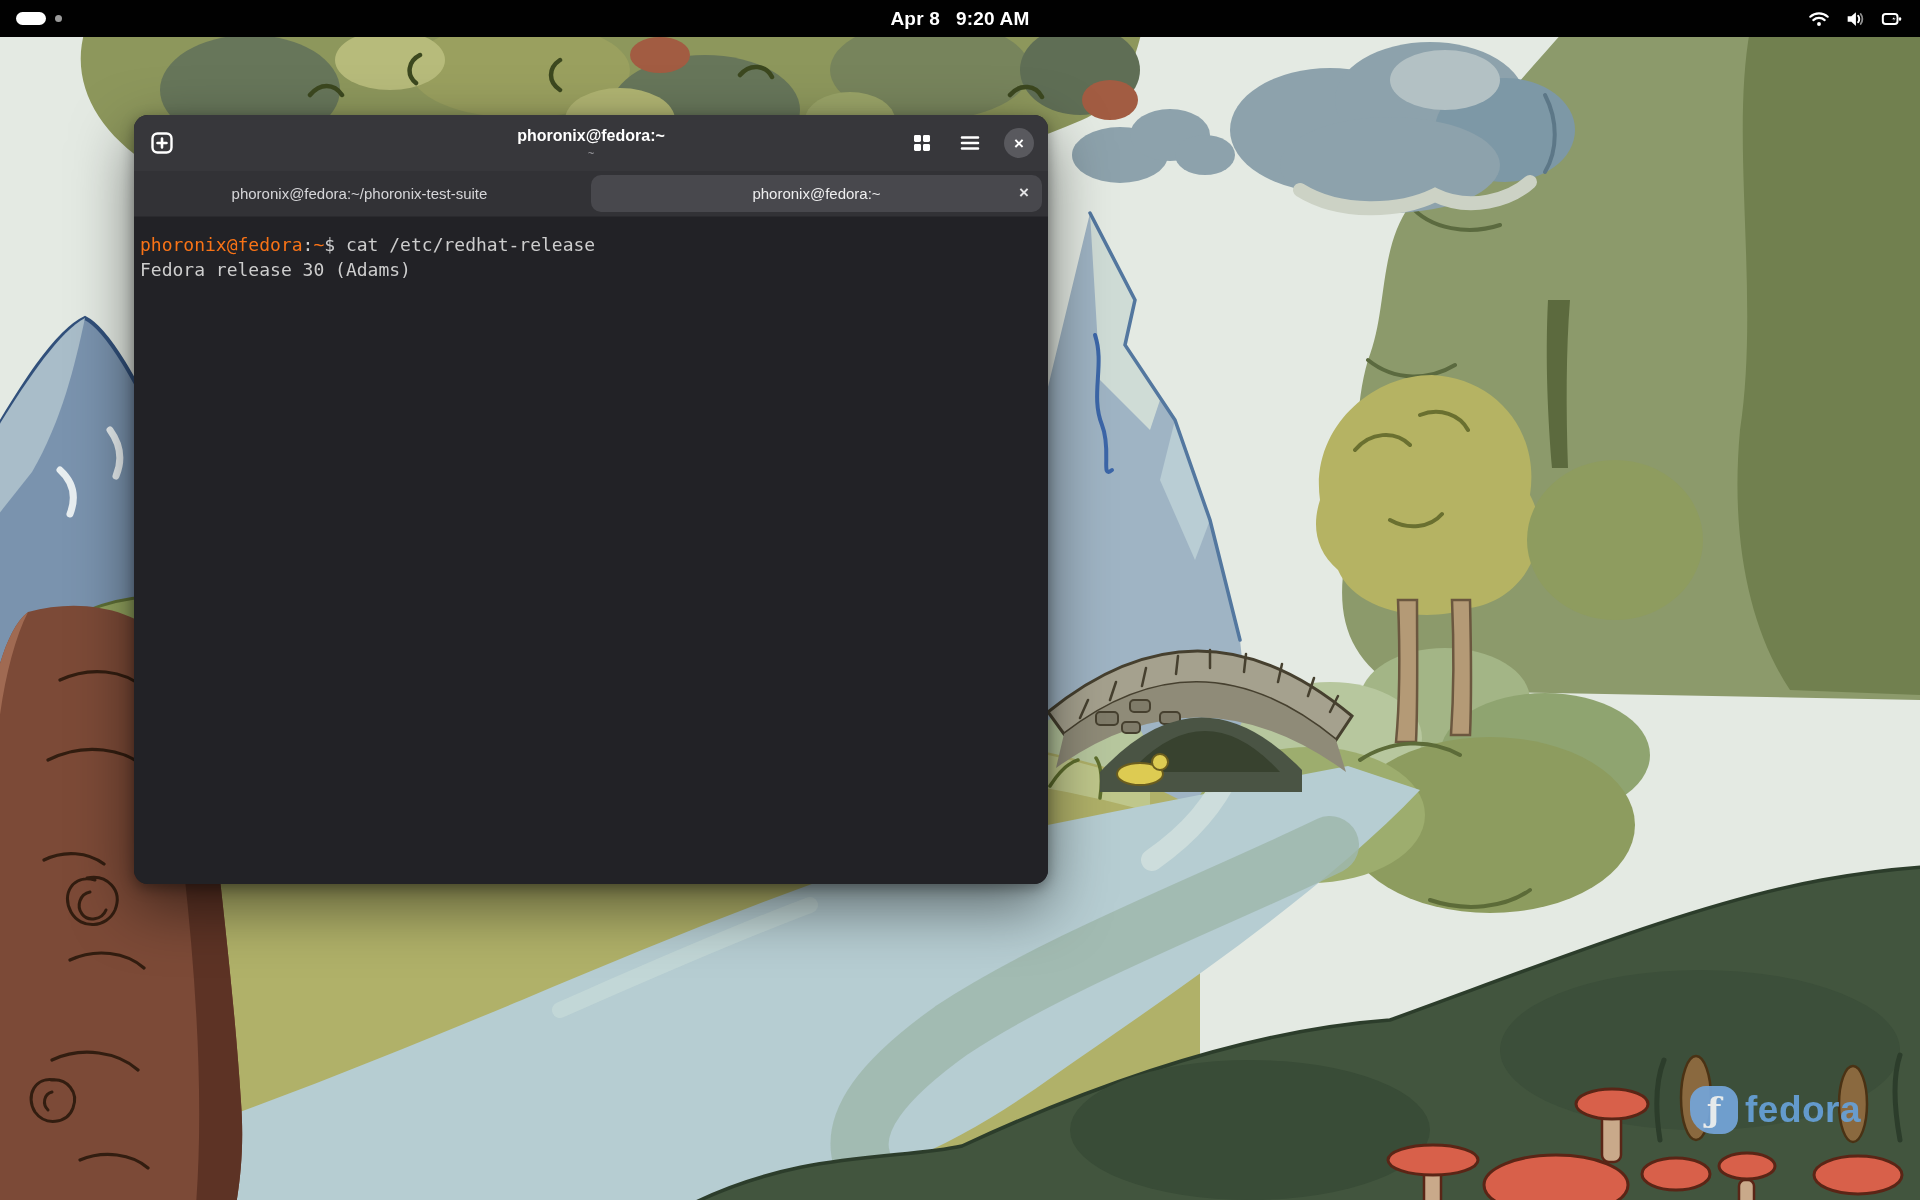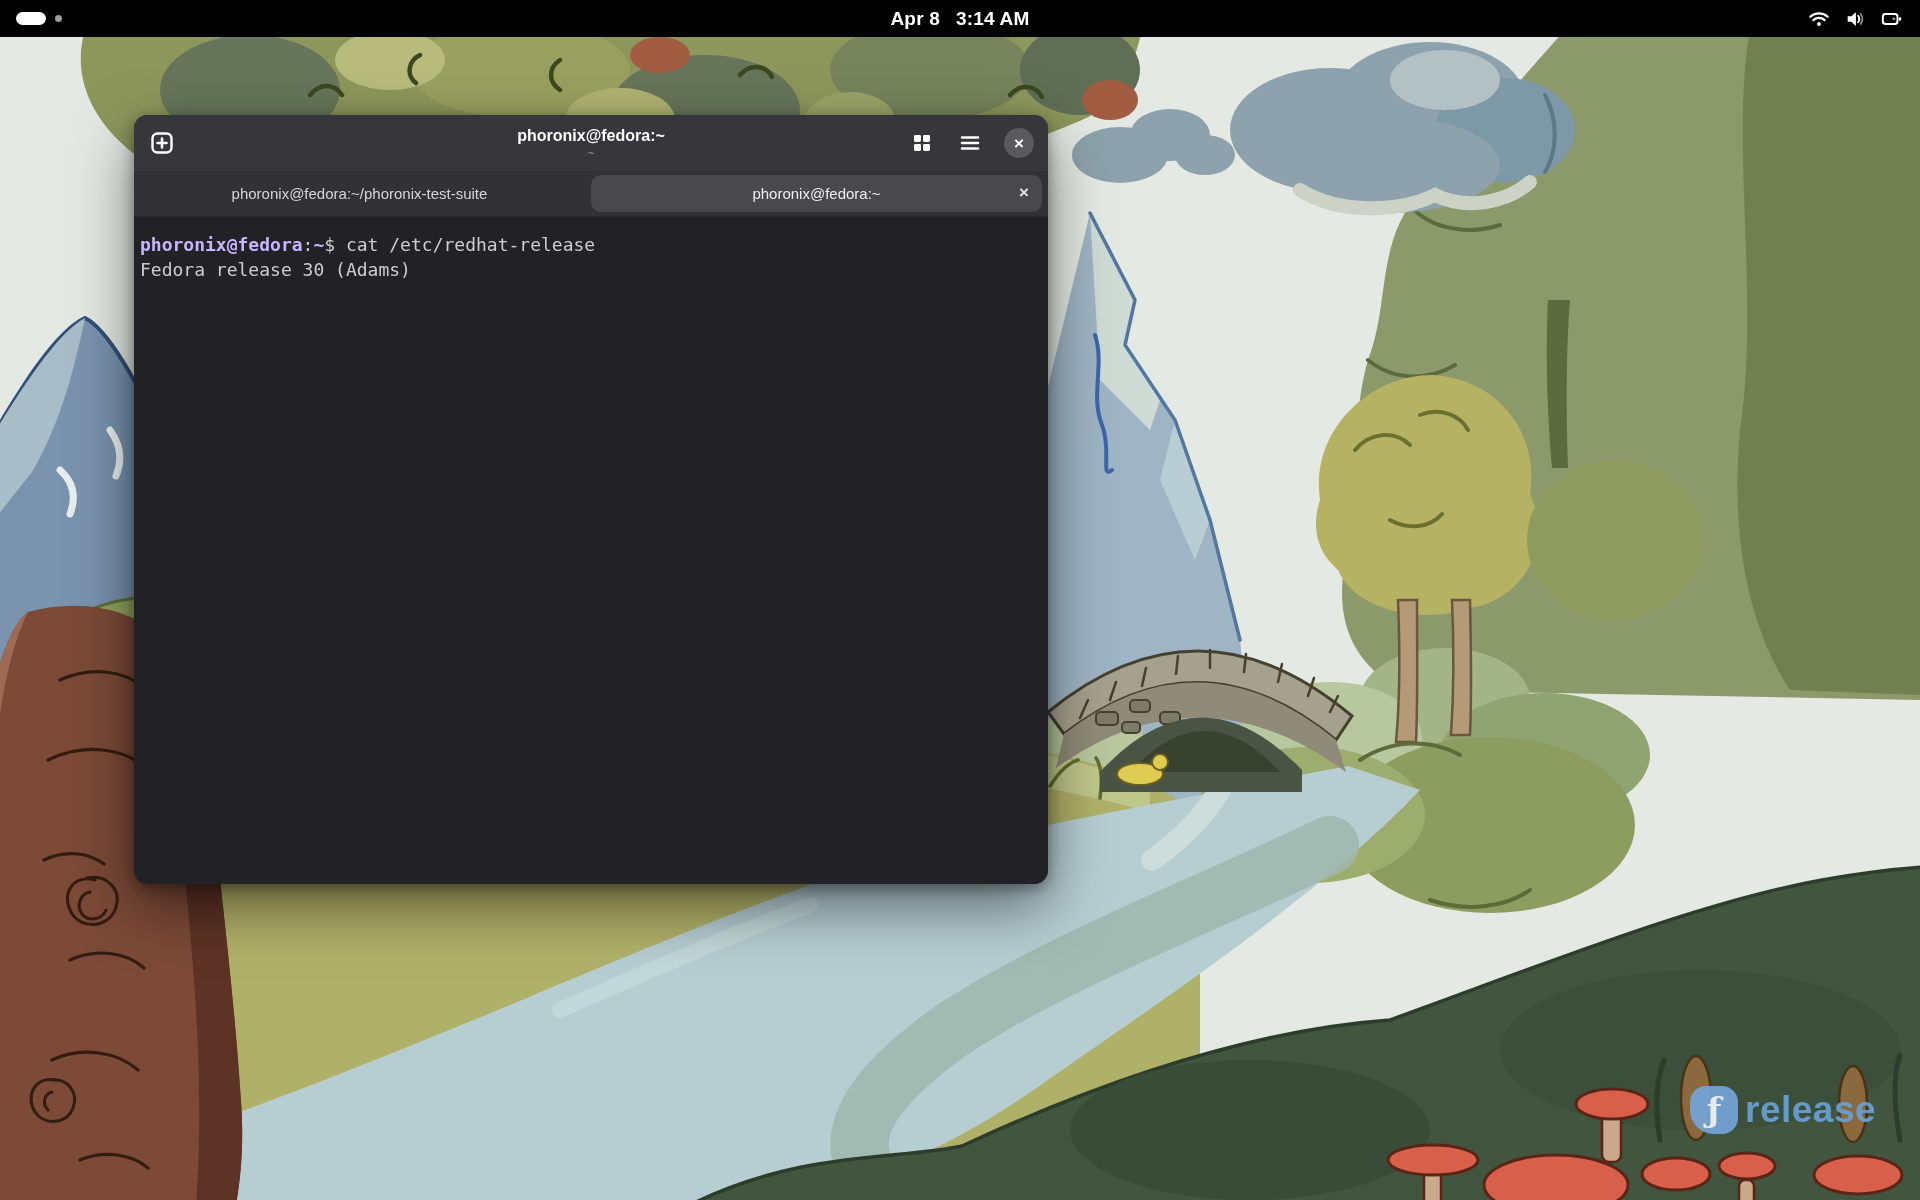--- a/index.html
+++ b/index.html
@@ -47,21 +47,21 @@
   .tab { flex:1 1 0; position:relative; display:flex; align-items:center; justify-content:center; }
   .tab-label { font-size:15px; color:#d6d6d9; white-space:nowrap; overflow:hidden; text-overflow:ellipsis; max-width:86%; }
   .tab.active { background:#48484d; border-radius:10px; margin:4px 6px; }
   .tab.active .tab-label { color:#eeeeef; }
   .tab-close { position:absolute; right:13px; top:50%; transform:translateY(-54%);
                color:#e4e4e6; font-size:17px; font-weight:bold; }
 
   .term { flex:1 1 auto; background:#222226; padding:15px 10px 0 6px;
           font-family:"DejaVu Sans Mono", monospace; font-size:18px; line-height:25px; }
   .term-line { white-space:pre; color:#cdcdcd; }
-  .p-user, .p-path { color:#c4b5fd; font-weight:bold; }
+  .p-user, .p-path { color:#f97316; font-weight:normal; }
   .p-sep, .p-dollar { color:#cdcdcd; }
   .cursor { display:inline-block; width:11px; height:20px; border:2px solid #c9c9c9;
             vertical-align:-4px; margin-left:10px; }
 
   
   .fedora-logo { position:absolute; left:1690px; top:1086px; z-index:5; display:flex; align-items:center; gap:7px; opacity:.92; }
   .logo-mark { width:48px; height:48px; border-radius:16px 16px 16px 24px; background:#74a5da;
                display:flex; align-items:center; justify-content:center;
                color:#f4f8fb; font-size:34px; font-weight:bold; font-family:"DejaVu Serif", serif; }
   .logo-word { color:#67a1d9; font-size:37px; font-weight:bold; letter-spacing:.5px; }
@@ -209,31 +209,31 @@
   <g>
     <ellipse cx="1696" cy="1098" rx="15" ry="42" fill="#8a693f" stroke="#4a3214" stroke-width="2.5"></ellipse>
     <ellipse cx="1853" cy="1104" rx="14" ry="38" fill="#8a693f" stroke="#4a3214" stroke-width="2.5"></ellipse>
     <path d="M1660,1140 q-8,-50 4,-80 M1900,1140 q-10,-55 0,-85" stroke="#2c3d2b" stroke-width="5" fill="none" stroke-linecap="round"></path>
   </g>
 </svg>
 </div>
 
 <div class="fedora-logo">
   <div class="logo-mark">ƒ</div>
-  <div class="logo-word">release</div>
+  <div class="logo-word">fedora</div>
 </div>
 
 <div class="topbar">
   <div class="topbar-left">
     <div class="ws-pill"></div>
     <div class="ws-dot"></div>
   </div>
   <div class="clock">
     <span>Apr 8</span>
-    <span>3:14 AM</span>
+    <span>9:20 AM</span>
   </div>
   <div class="topbar-right">
     <span class="sysicon">
       <svg width="22" height="22" viewBox="0 0 24 24">
         <path d="M2.5,9.5 C7.8,4.6 16.2,4.6 21.5,9.5" stroke="#fff" stroke-width="2.4" fill="none" stroke-linecap="round"></path>
         <path d="M5.8,13.2 C9.3,10 14.7,10 18.2,13.2" stroke="#fff" stroke-width="2.4" fill="none" stroke-linecap="round"></path>
         <circle cx="12" cy="17.5" r="2.1" fill="#fff"></circle>
       </svg>
     </span>
     <span class="sysicon">

